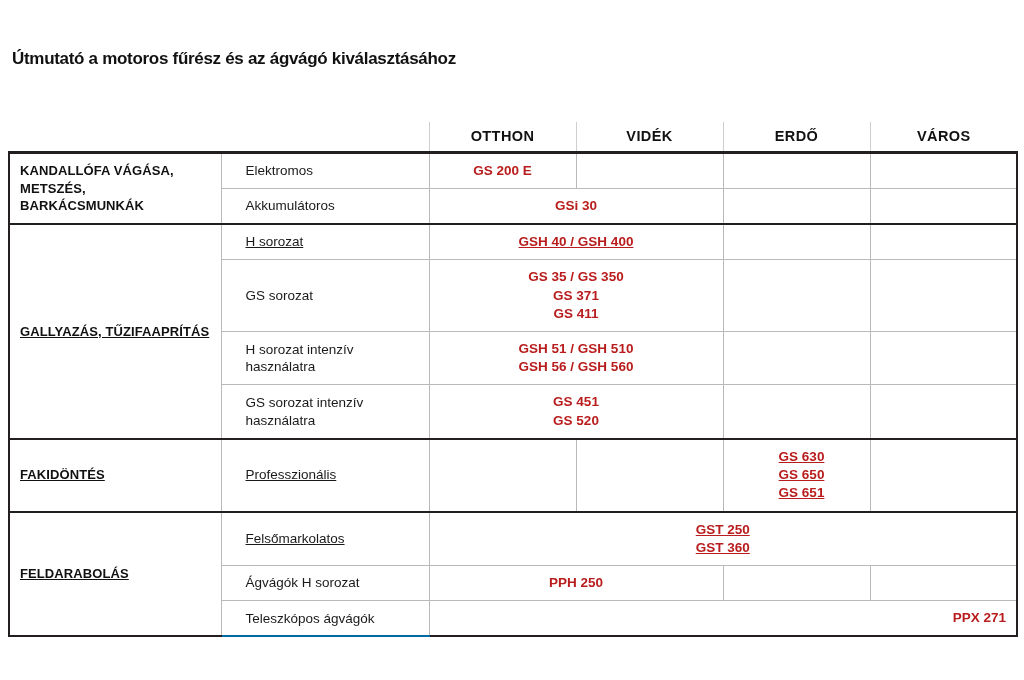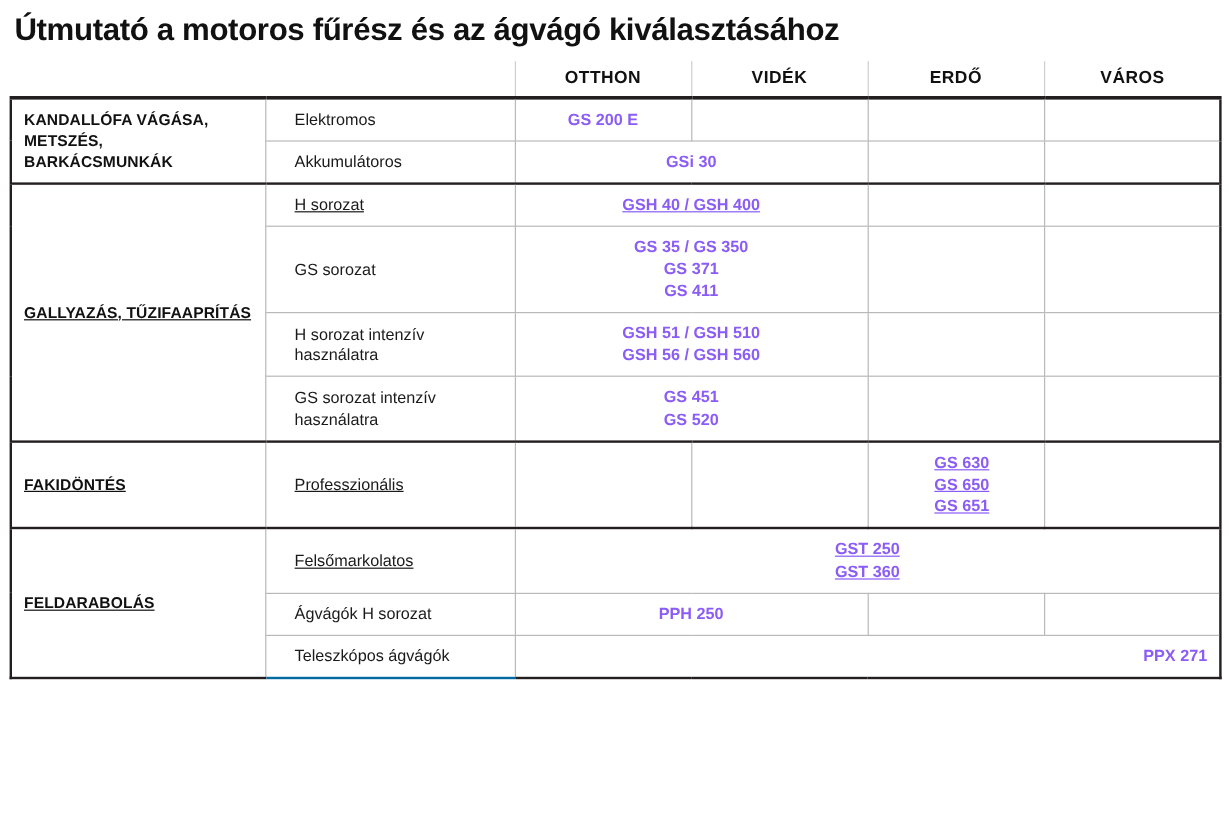--- a/index.html
+++ b/index.html
@@ -15,31 +15,33 @@
     overflow: hidden;
   }
   .page {
     width: 1024px;
     height: 680px;
     position: relative;
     box-sizing: border-box;
     padding: 0 8px;
   }
   .title {
-    font-size: 26px;
+    font-size: 17px;
     font-weight: bold;
     letter-spacing: -0.3px;
     color: #111111;
     padding: 10px 0 12px 4px;
     line-height: 1.1;
+    margin-top: 40px;
   }
   table.matrix {
     border-collapse: collapse;
     width: 1008px;
     table-layout: fixed;
+    margin-top: 41px;
   }
   table.matrix col.c-cat    { width: 212px; }
   table.matrix col.c-sub    { width: 208px; }
   table.matrix col.c-otthon { width: 147px; }
   table.matrix col.c-videk  { width: 147px; }
   table.matrix col.c-erdo   { width: 147px; }
   table.matrix col.c-varos  { width: 147px; }
 
   thead th {
     border: none;
@@ -83,21 +85,21 @@
     font-size: 13.5px;
     color: #1a1a1a;
     line-height: 1.3;
     padding-left: 24px;
   }
   td.val {
     font-weight: bold;
     text-align: center;
     font-size: 13.5px;
     line-height: 1.35;
-    color: #8b5cf6;
+    color: #b91c1c;
   }
   td.empty { }
 
   tr.sep-top td { border-top: 2px solid #231f20; text-decoration: underline; }
 </style>
 </head>
 <body>
 
 <div class="page">
 

